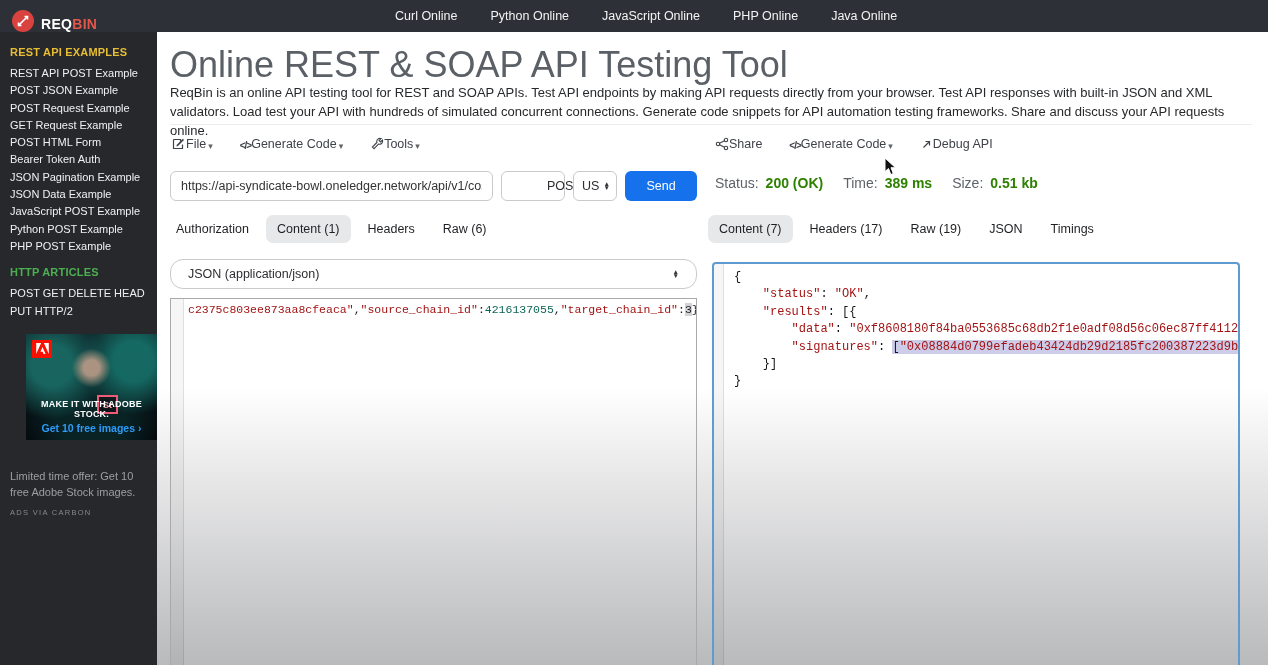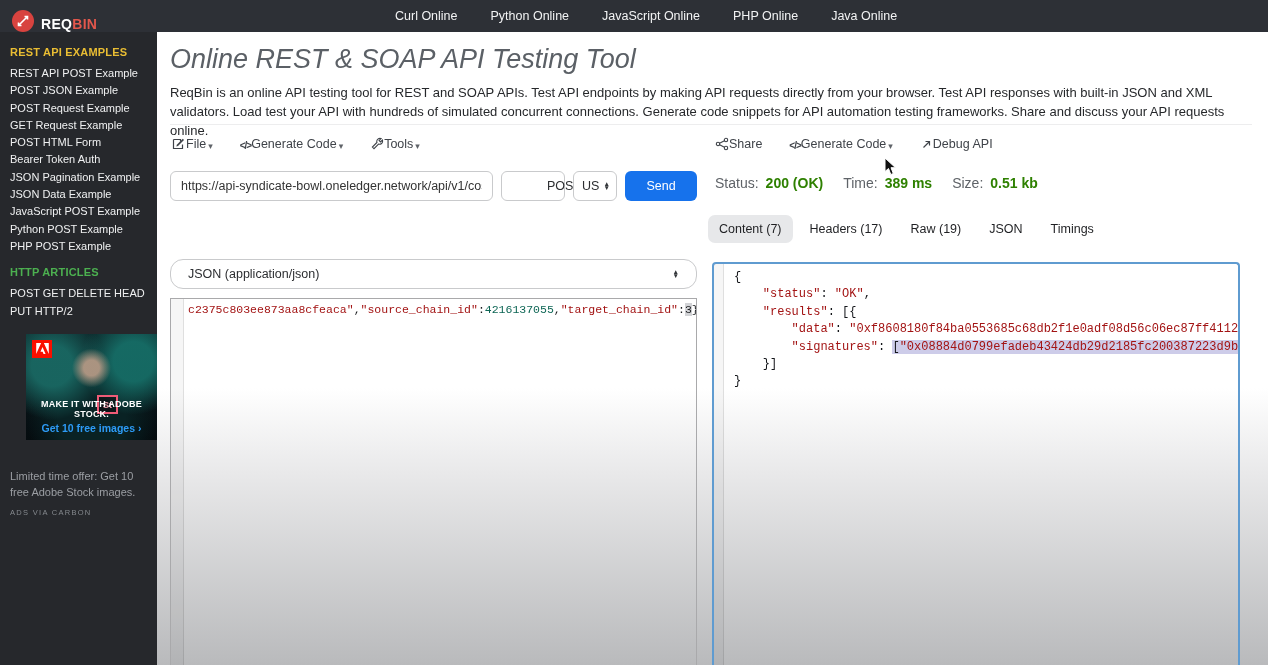--- a/index.html
+++ b/index.html
@@ -34,21 +34,21 @@
   .adobe-badge { position:absolute; left:6px; top:6px; width:20px; height:18px; background:#fa0f00; display:flex; align-items:center; justify-content:center; }
   .st-badge { position:absolute; left:71px; top:61px; width:21px; height:19px; border:2px solid #ef5b77; background:rgba(18,8,12,.55); color:#f2a0ae; font-size:9.5px; font-weight:bold; display:flex; align-items:center; justify-content:center; }
   .ad-headline { position:absolute; left:0; bottom:21px; width:100%; text-align:center; color:#fff; font-size:9px; font-weight:800; letter-spacing:.2px; }
   .ad-cta { position:absolute; left:0; bottom:6px; width:100%; text-align:center; color:#2d9bf7; font-size:10.5px; font-weight:bold; }
   .ad-caption { margin-top:28px; width:126px; font-size:11px; line-height:16.5px; color:#9b9ea3; }
   .ad-attrib { margin-top:7px; font-size:7.5px; letter-spacing:1.3px; color:#85898e; }
 
   
   .main { position:absolute; left:157px; top:32px; width:1111px; height:633px;
     background:linear-gradient(180deg,#ffffff 0px,#ffffff 356px,#e9e9ea 440px,#b9babc 633px); }
-  .page-title { position:absolute; left:13px; top:12px; font-size:27px; color:#5b6066; font-weight:400;font-style:italic; }
+  .page-title { position:absolute; left:13px; top:12px; font-size:36px; color:#5b6066; font-weight:400; }
   .page-desc { position:absolute; left:13px; top:51px; width:1082px; font-size:13px; line-height:19px; color:#26282b; }
   .desc-divider { position:absolute; left:13px; top:92px; width:1082px; height:1px; background:#ededee; }
 
   .toolbar { position:absolute; top:105px; display:flex; align-items:center; gap:27px; }
   .toolbar.left { left:15px; } .toolbar.right { left:558px; }
   .tb-item { display:flex; align-items:flex-end; font-size:12.5px; color:#3f4349; cursor:pointer; }
   .caret { font-size:9px; color:#5f6368; margin-left:2px; }
   .code-glyph { font-size:10px; font-weight:bold; color:#3f4349; letter-spacing:-1px; }
 
   .url-row { position:absolute; left:13px; top:139px; width:527px; display:flex; gap:8px; }
@@ -213,20 +213,26 @@
 
   <div class="status-row">
     <span class="st-label">Status:</span>
     <span class="st-value">200 (OK)</span>
     <span class="st-label">Time:</span>
     <span class="st-value">389 ms</span>
     <span class="st-label">Size:</span>
     <span class="st-value">0.51 kb</span>
   </div>
 
+  <div class="tabs left">
+    <span class="tab">Authorization</span>
+    <span class="tab active">Content (1)</span>
+    <span class="tab">Headers</span>
+    <span class="tab">Raw (6)</span>
+  </div>
 
   <div class="tabs right">
     <span class="tab active">Content (7)</span>
     <span class="tab">Headers (17)</span>
     <span class="tab">Raw (19)</span>
     <span class="tab">JSON</span>
     <span class="tab">Timings</span>
   </div>
 
   <div class="ct-select">

